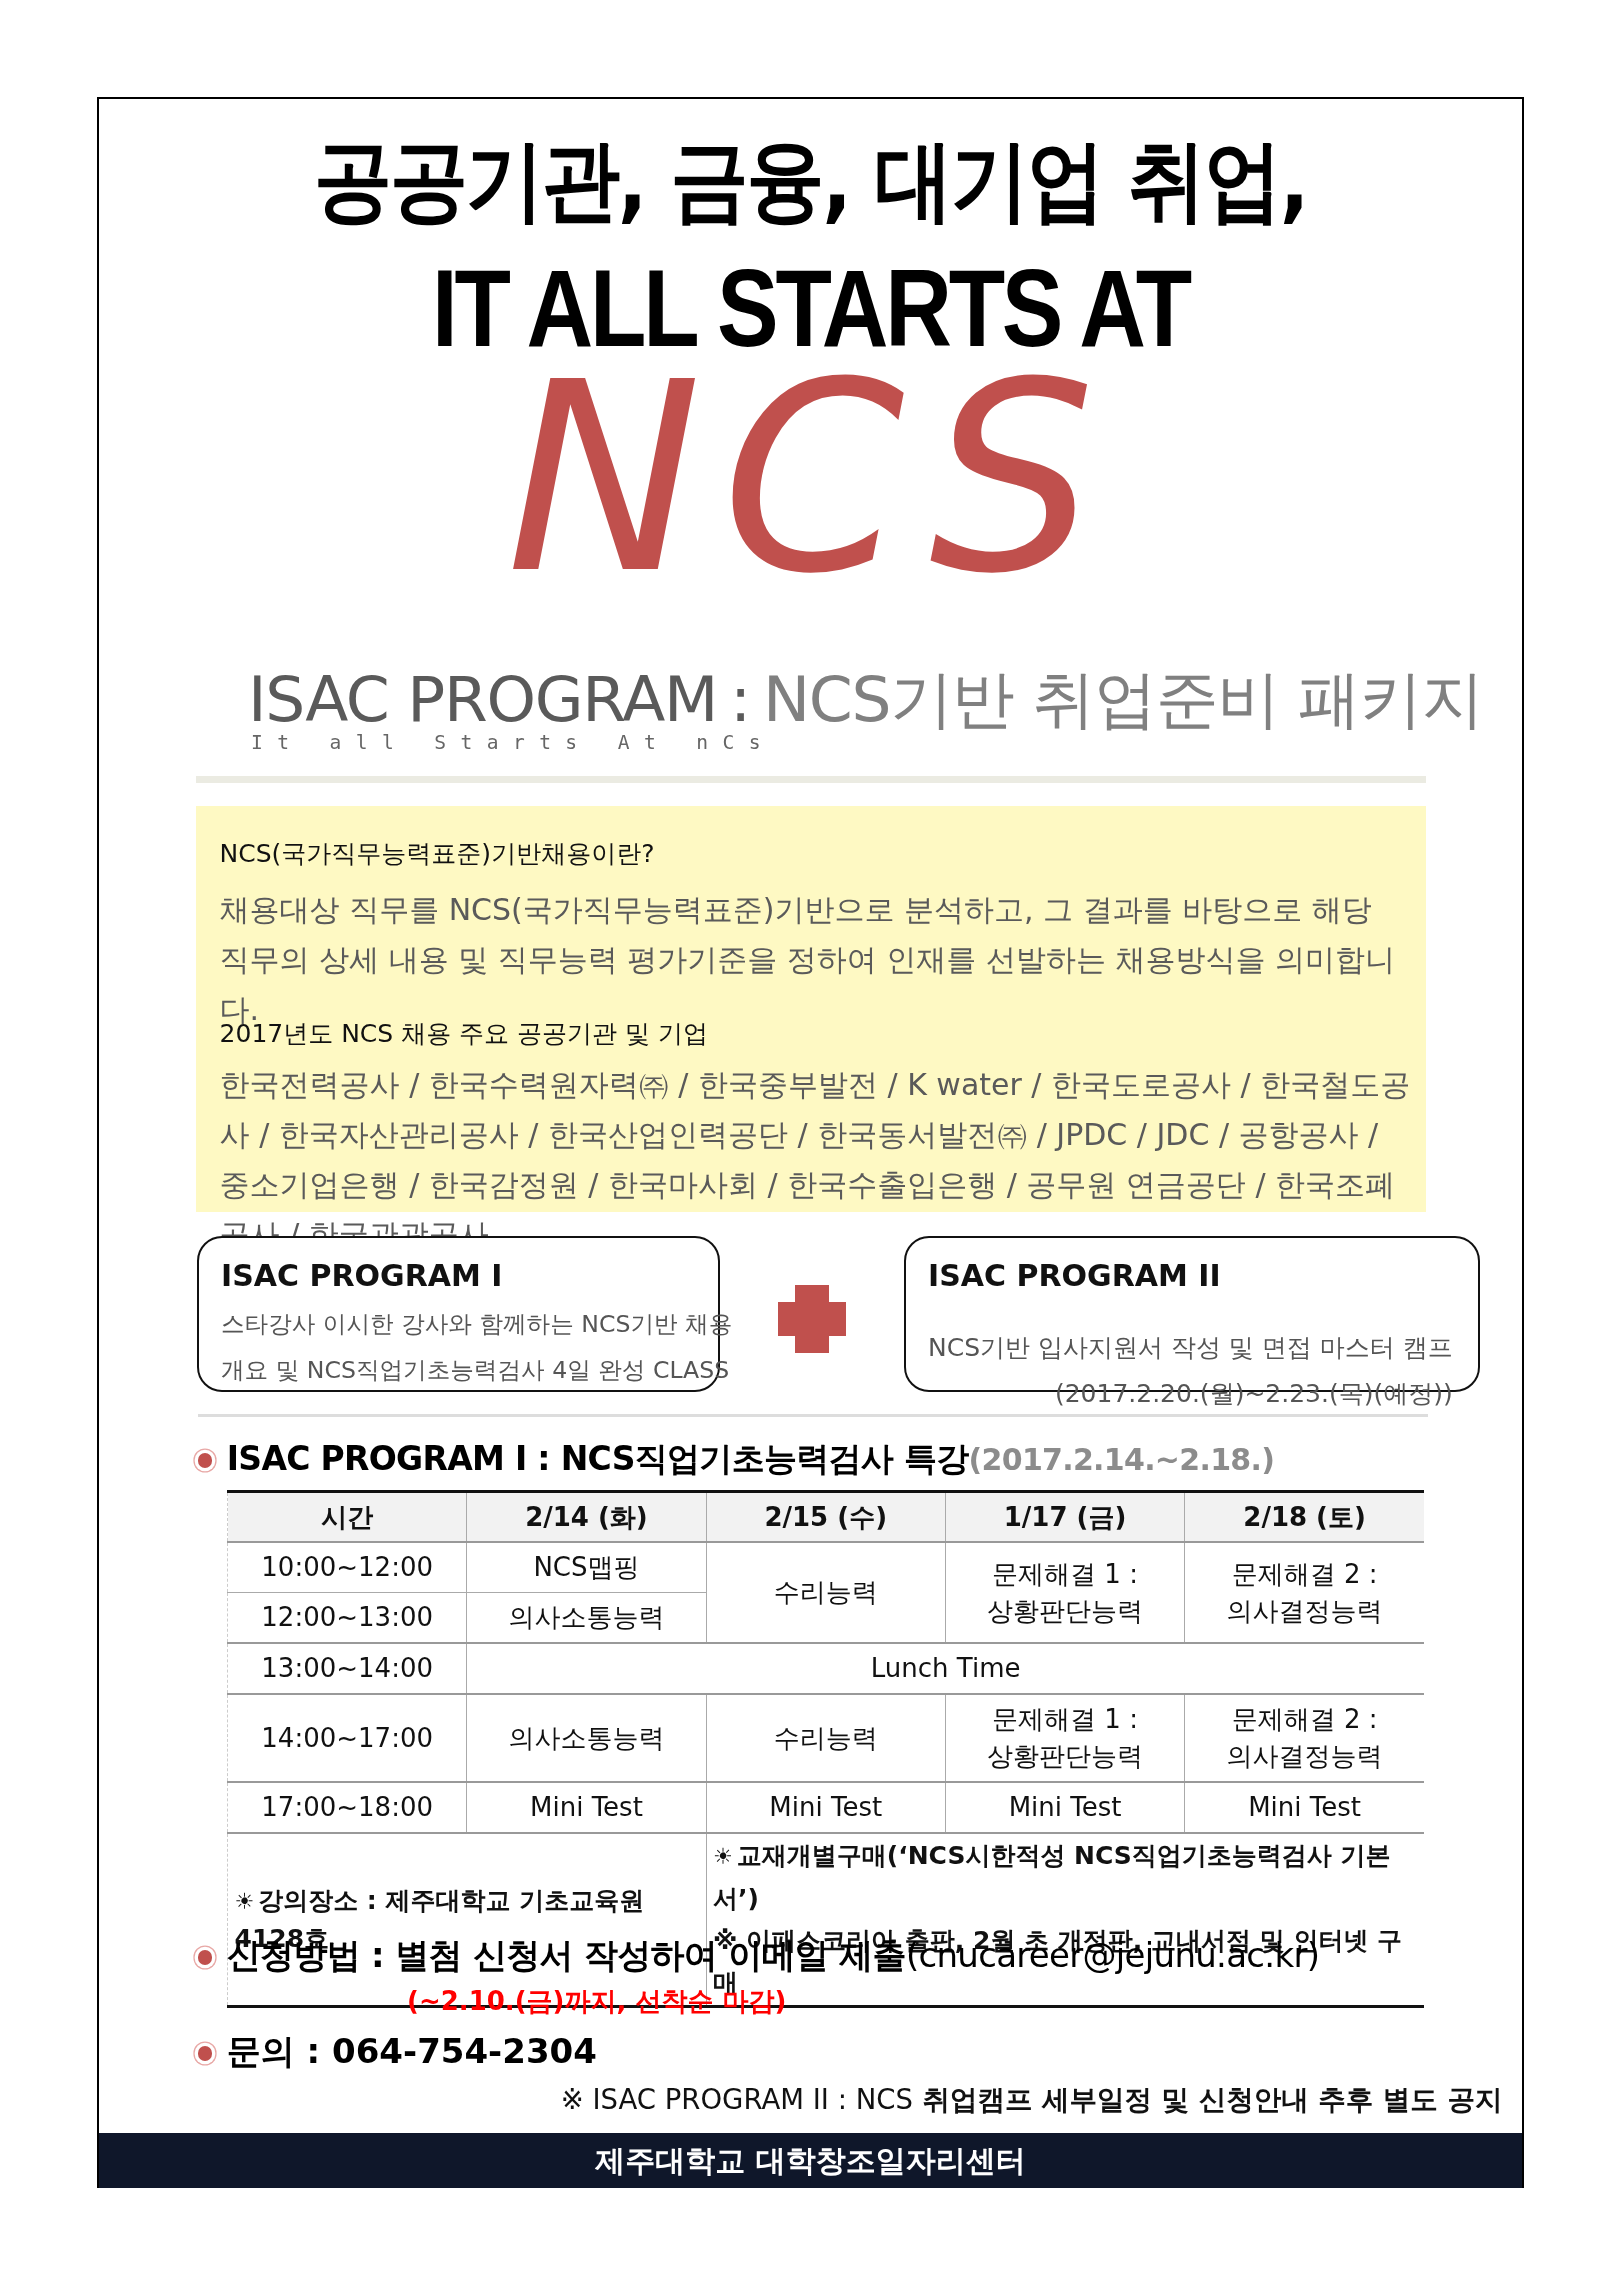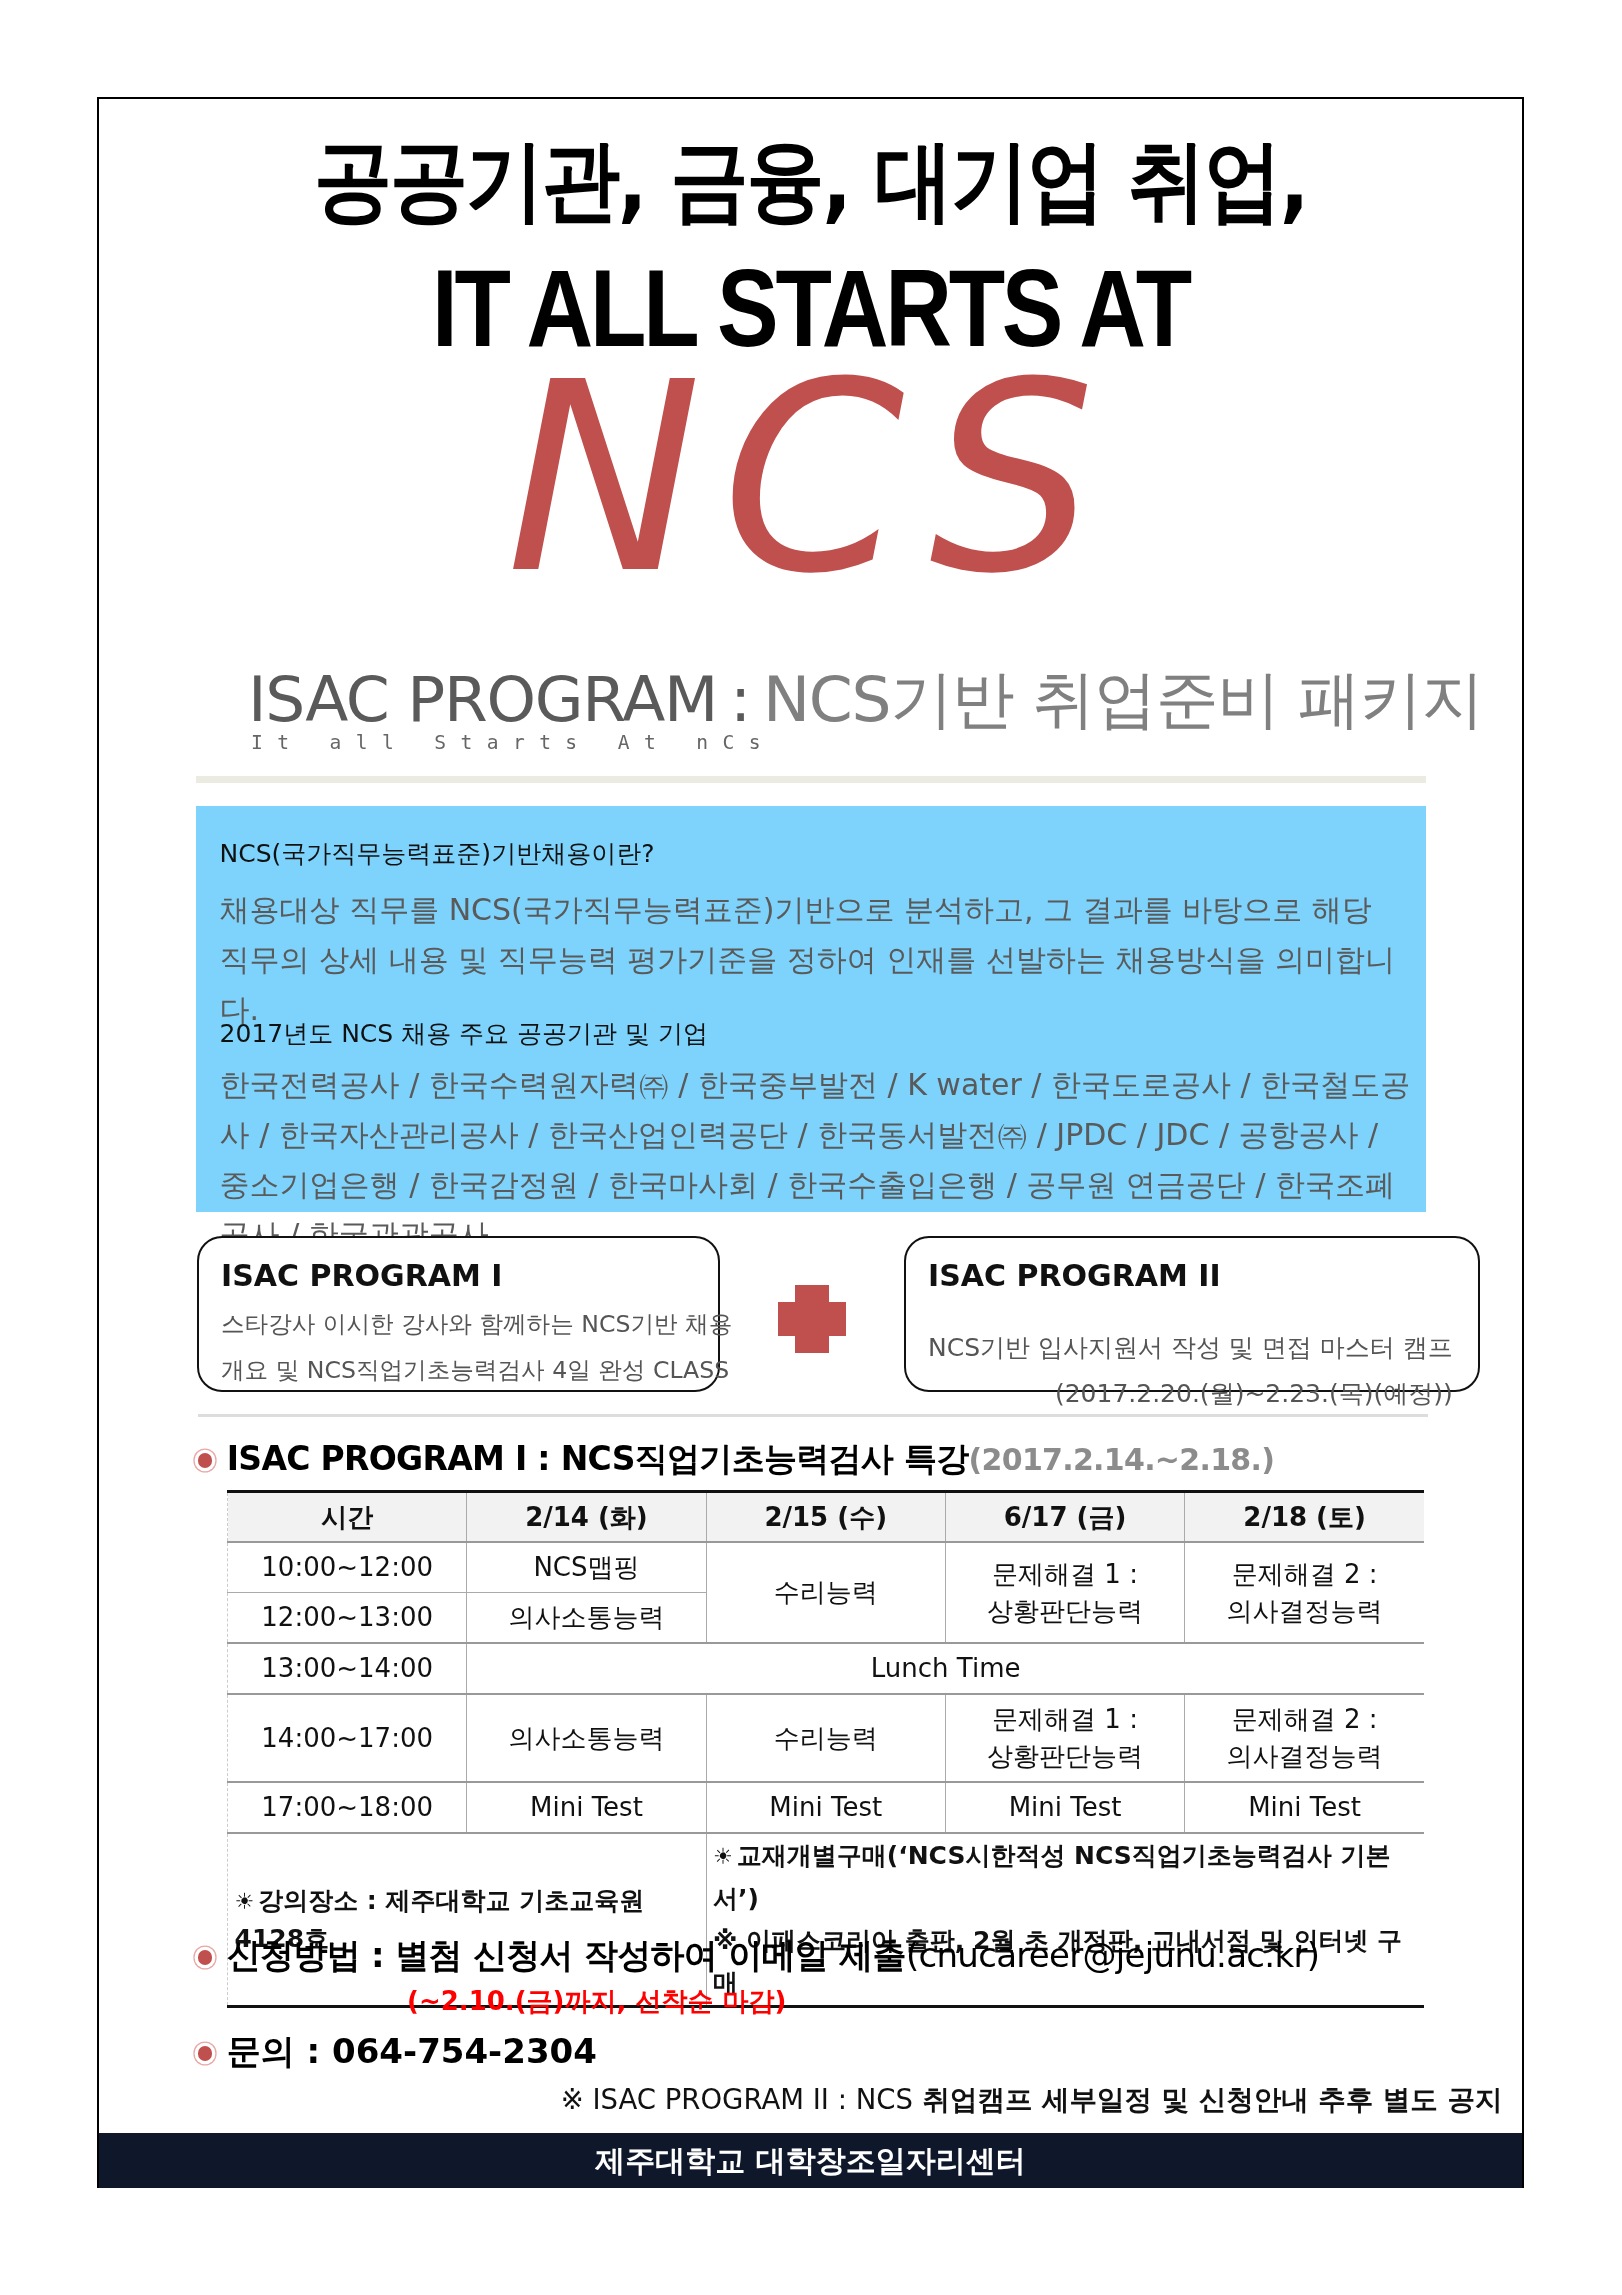--- a/index.html
+++ b/index.html
@@ -35,21 +35,21 @@
     .isac-title .sep { margin: 0 13px; }
     .isac-title .ko { color: #808080; }
     .isac-sub {
       left: 152px; top: 632px; font-family: "DejaVu Sans Mono", monospace;
       font-size: 19.6px; letter-spacing: 14.4px; color: #666; white-space: nowrap;
     }
     .divider-band {
       left: 97px; top: 677px; width: 1230px; height: 6.5px; background: #ebebe2;
     }
     .info-box {
-      left: 97px; top: 707px; width: 1230px; height: 406px; background: #7dd3fc;
+      left: 97px; top: 707px; width: 1230px; height: 406px; background: #fef9c3;
     }
     .info-box .q { left: 23.6px; top: 31px; font-size: 25px; color: #111; }
     .info-box .ans { left: 23.6px; top: 79px; font-size: 30px; color: #5a5a5a; line-height: 50px; width: 1191px; }
     .info-box .list-title { left: 23.6px; top: 211px; font-size: 25px; color: #111; }
     .info-box .list { left: 23.6px; top: 254px; font-size: 30px; color: #5a5a5a; line-height: 50px; width: 1197px; }
     .prog-box {
       border: 2px solid #111; border-radius: 25px; background: #fff; box-sizing: border-box;
     }
     .prog1 { left: 98px; top: 1137px; width: 523px; height: 156px; }
     .prog2 { left: 805px; top: 1137px; width: 576px; height: 156px; text-align: right; }
@@ -151,21 +151,21 @@
         <col style="width:20%">
         <col style="width:20%">
         <col style="width:20%">
         <col style="width:20%">
     </colgroup>
     <thead>
       <tr>
         <th>시간</th>
         <th>2/14 (화)</th>
         <th>2/15 (수)</th>
-        <th>6/17 (금)</th>
+        <th>1/17 (금)</th>
         <th>2/18 (토)</th>
       </tr>
     </thead>
     <tbody>
       <tr>
         <td>10:00~12:00</td>
         <td>NCS맵핑</td>
         <td rowspan="2" class="merged" style="border-bottom:2.6px solid #999">수리능력</td>
         <td rowspan="2" style="border-bottom:2.6px solid #999">
           <div>문제해결 1 :</div>

